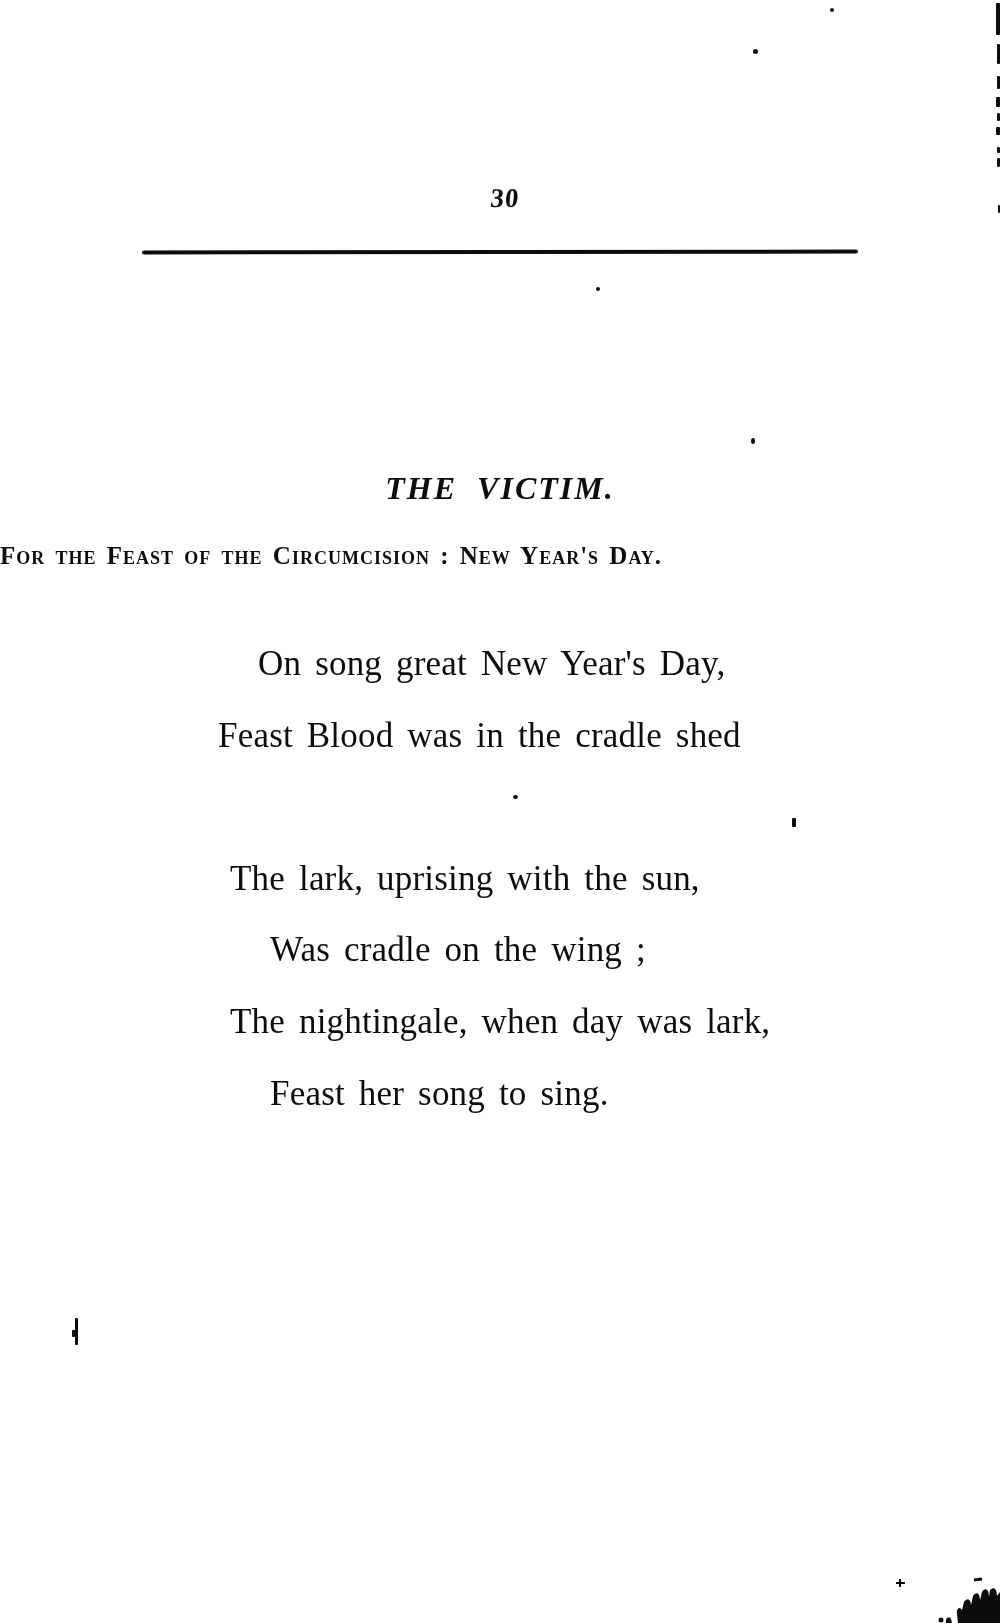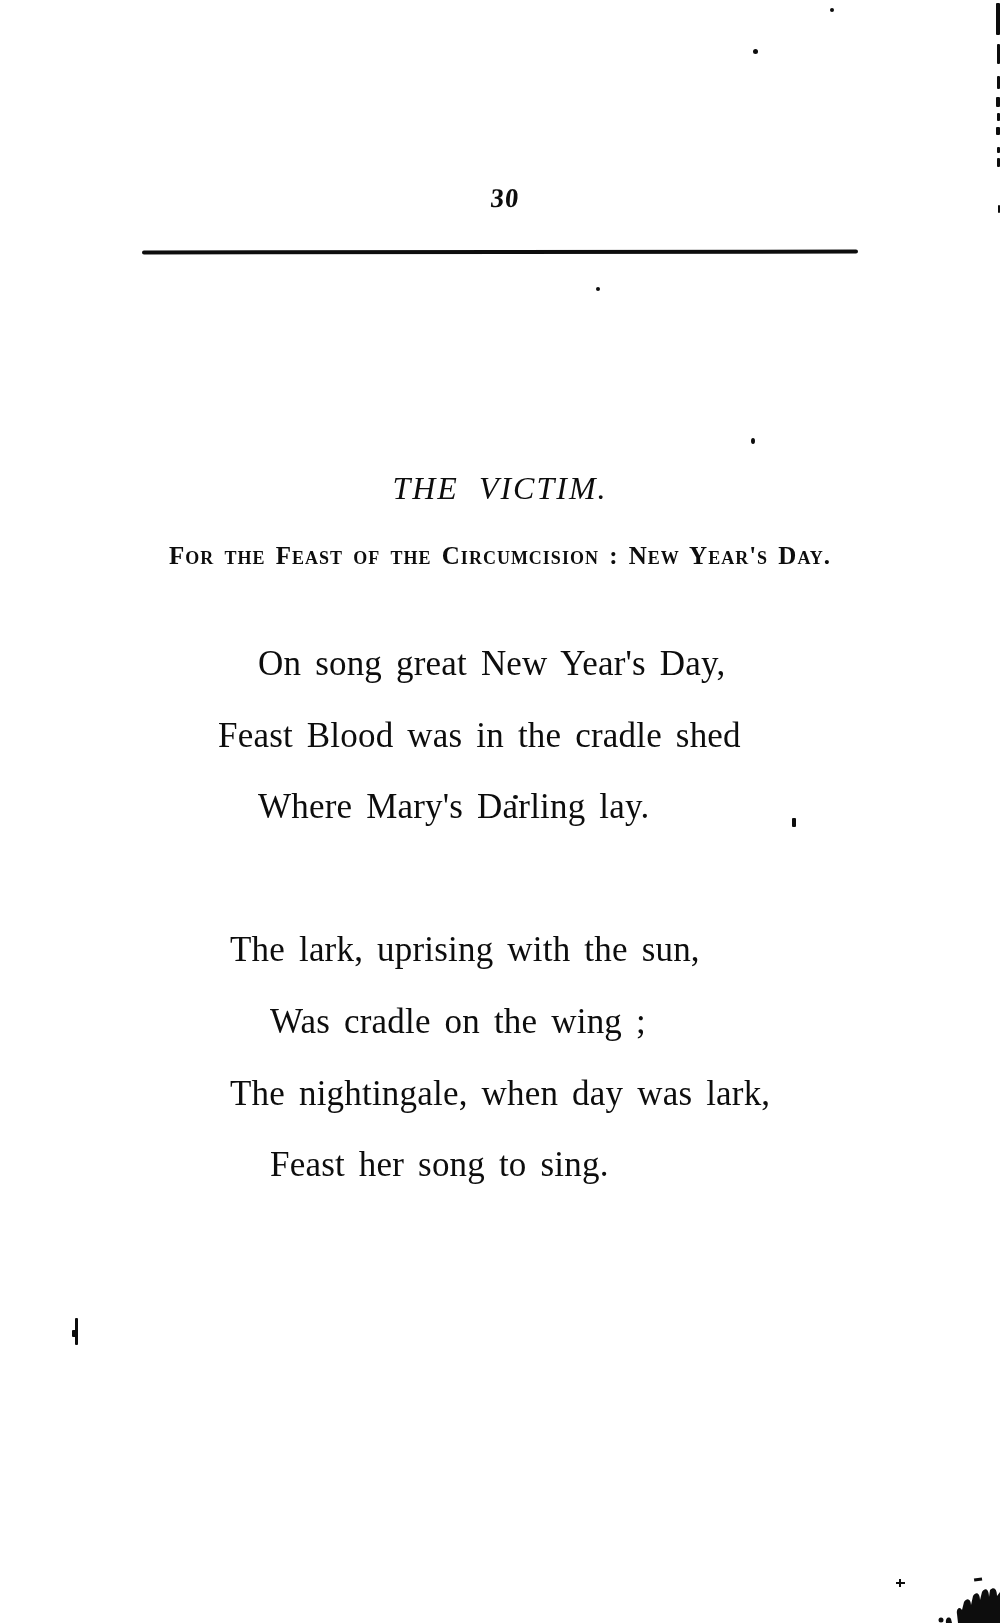--- a/index.html
+++ b/index.html
@@ -32,30 +32,30 @@
     background:#0d0d0d;
     border-radius:2px;
     transform:rotate(-0.08deg);
   }
   
   .poem-title{
     position:absolute;
     top:472px;left:0;right:0;
     text-align:center;
     font-style:italic;
-    font-weight:400;
+    font-weight:700;
     font-size:32px;
     letter-spacing:2px;
     word-spacing:10px;
     line-height:1;
   }
   .poem-subtitle{
     position:absolute;
     top:541px;left:0;right:0;
-    text-align:center;
+    text-align:left;
     font-variant:small-caps;
     font-weight:700;
     font-size:25px;
     letter-spacing:1px;
     word-spacing:3px;
     line-height:1.2;
   }
   
   .poem{
     position:absolute;
@@ -91,21 +91,20 @@
 
   <div class="header-rule"></div>
 
   <div class="poem-title">THE VICTIM.</div>
   <div class="poem-subtitle">For the Feast of the Circumcision : New Year's Day.</div>
 
   <div class="poem">
       <div class="stanza">
         <div class="poem-line indented">On song great New Year's Day,</div>
         <div class="poem-line">Feast Blood was in the cradle shed</div>
-        <div class="poem-line indented">Where Mary's Darling lay.</div>
       </div>
       <div class="stanza">
         <div class="poem-line">The lark, uprising with the sun,</div>
         <div class="poem-line indented">Was cradle on the wing ;</div>
         <div class="poem-line">The nightingale, when day was lark,</div>
         <div class="poem-line indented">Feast her song to sing.</div>
       </div>
     </div>
 
   <div class="artifact speck" style="left:830px;top:8px;width:4px;height:4px;"></div>

